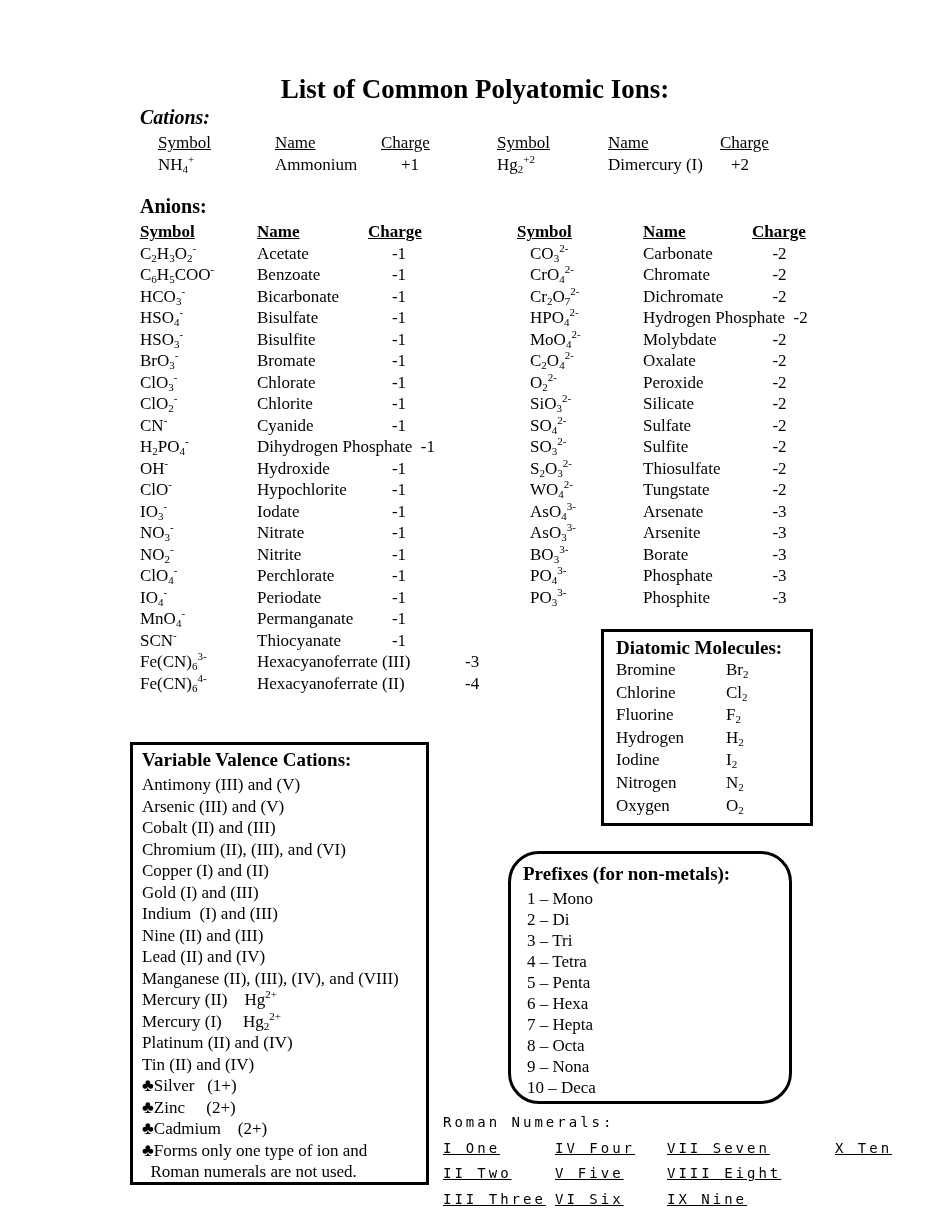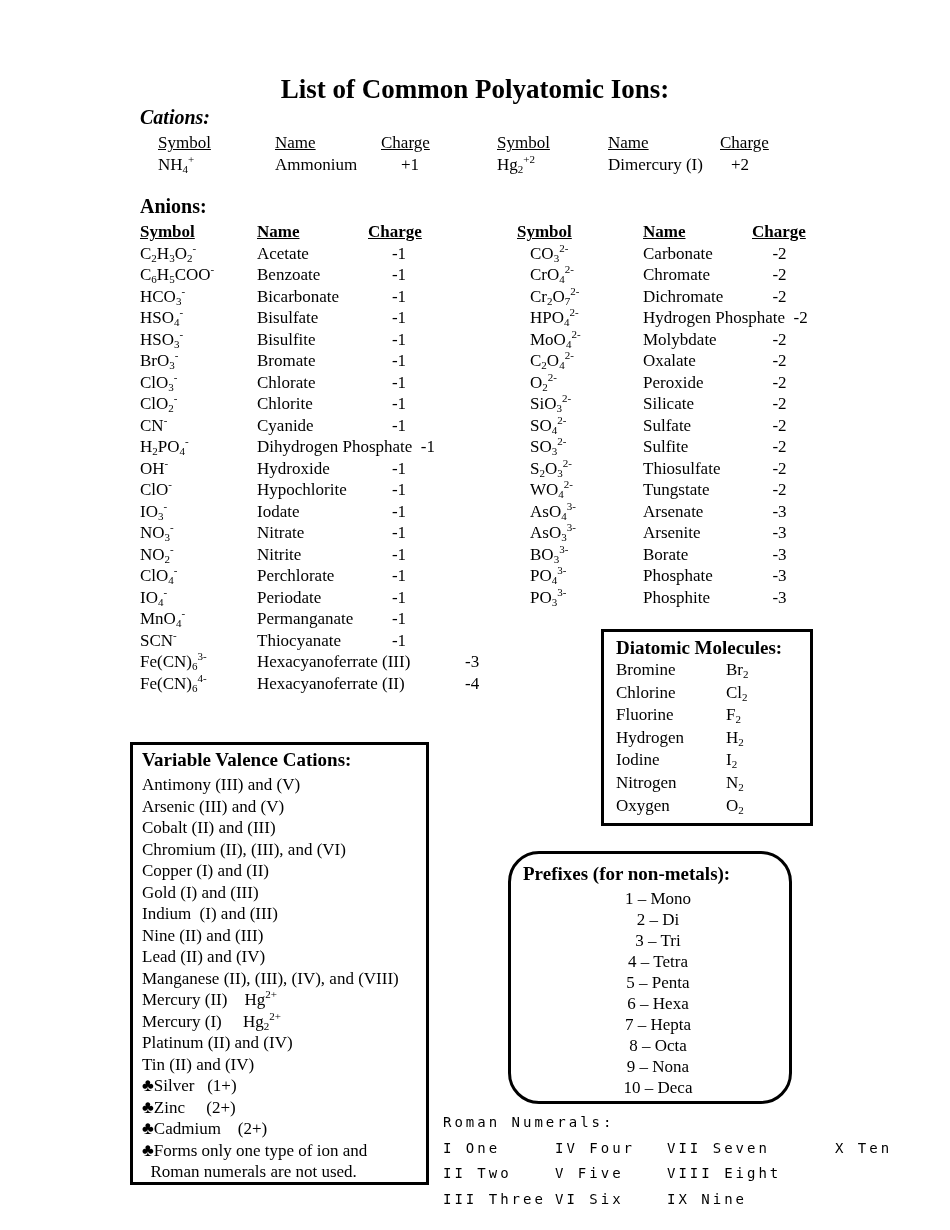--- a/index.html
+++ b/index.html
@@ -53,33 +53,33 @@
   .dn { display:inline-block; width:110px; }
 
   #vv-box { left:130px; top:742px; width:299px; height:443px; }
   #vv-box .box-title { margin:4px 0 0 9px; }
   #vv-list { padding-left:9px; margin-top:3px; }
   .vv-item { height:21.5px; line-height:21.5px; white-space:pre; }
   .clover { font-size:18px; }
 
   #prefix-box { left:508px; top:851px; width:284px; height:253px;border-radius:31px; }
   #prefix-box .box-title { margin:9px 0 0 12px; }
-  #prefix-list { padding-left:16px; margin-top:3px;text-align:center; }
+  #prefix-list { padding-left:16px; margin-top:3px; }
   .pf-item { height:21px; line-height:21px; white-space:pre; }
 
   
   #roman {
     position:absolute; left:443px; top:1110px; width:480px;
     font-family:"DejaVu Sans Mono",monospace; font-size:14px; letter-spacing:3px;
   }
   #roman-label { height:25.5px; line-height:25.5px; white-space:pre; }
   #roman-grid {
     display:grid; grid-template-columns:112px 112px 168px auto;
   }
-  #roman-grid span { height:25.5px; line-height:25.5px; white-space:pre; }
+  #roman-grid span { height:25.5px; line-height:25.5px; white-space:pre;text-decoration:underline; }
 </style>
 </head>
 <body>
 
 <div class="page">
 
   <div class="title">List of Common Polyatomic Ions:</div>
 
   <div class="sec-h" id="cations-h">Cations:</div>
   <div class="tbl" id="cations-table">

